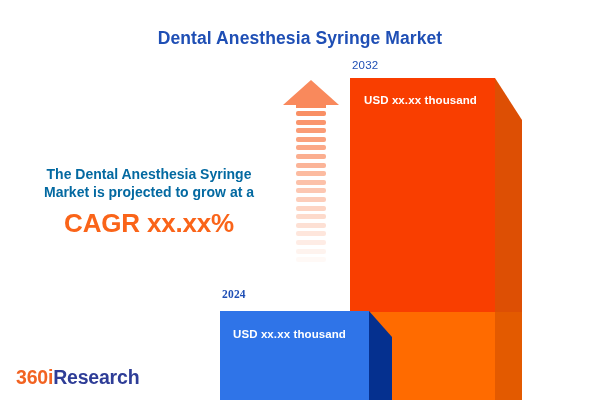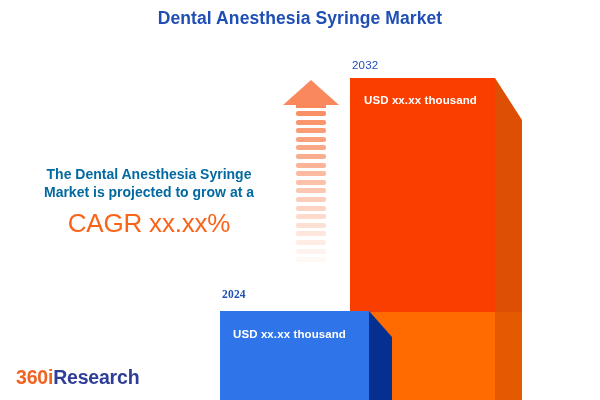--- a/index.html
+++ b/index.html
@@ -17,21 +17,21 @@
     position: relative;
     width: 600px;
     height: 400px;
     background: #ffffff;
     overflow: hidden;
   }
 
   
   .chart-title {
     position: absolute;
-    top: 8px;
+    top: 28px;
     left: 0;
     width: 600px;
     text-align: center;
     font-size: 17.5px;
     font-weight: bold;
     color: #1f4fb5;
     letter-spacing: 0.1px;
   }
 
   
@@ -191,21 +191,21 @@
   }
   .statement-line {
     font-size: 14px;
     font-weight: bold;
     color: #0369a1;
     line-height: 17.5px;
   }
   .cagr {
     margin-top: 7px;
     font-size: 26px;
-    font-weight: normal;
+    font-weight: bold;
     color: #fa6419;
     letter-spacing: -0.2px;
   }
 
   
   .logo {
     position: absolute;
     left: 16px;
     top: 366px;
     font-size: 19.5px;

